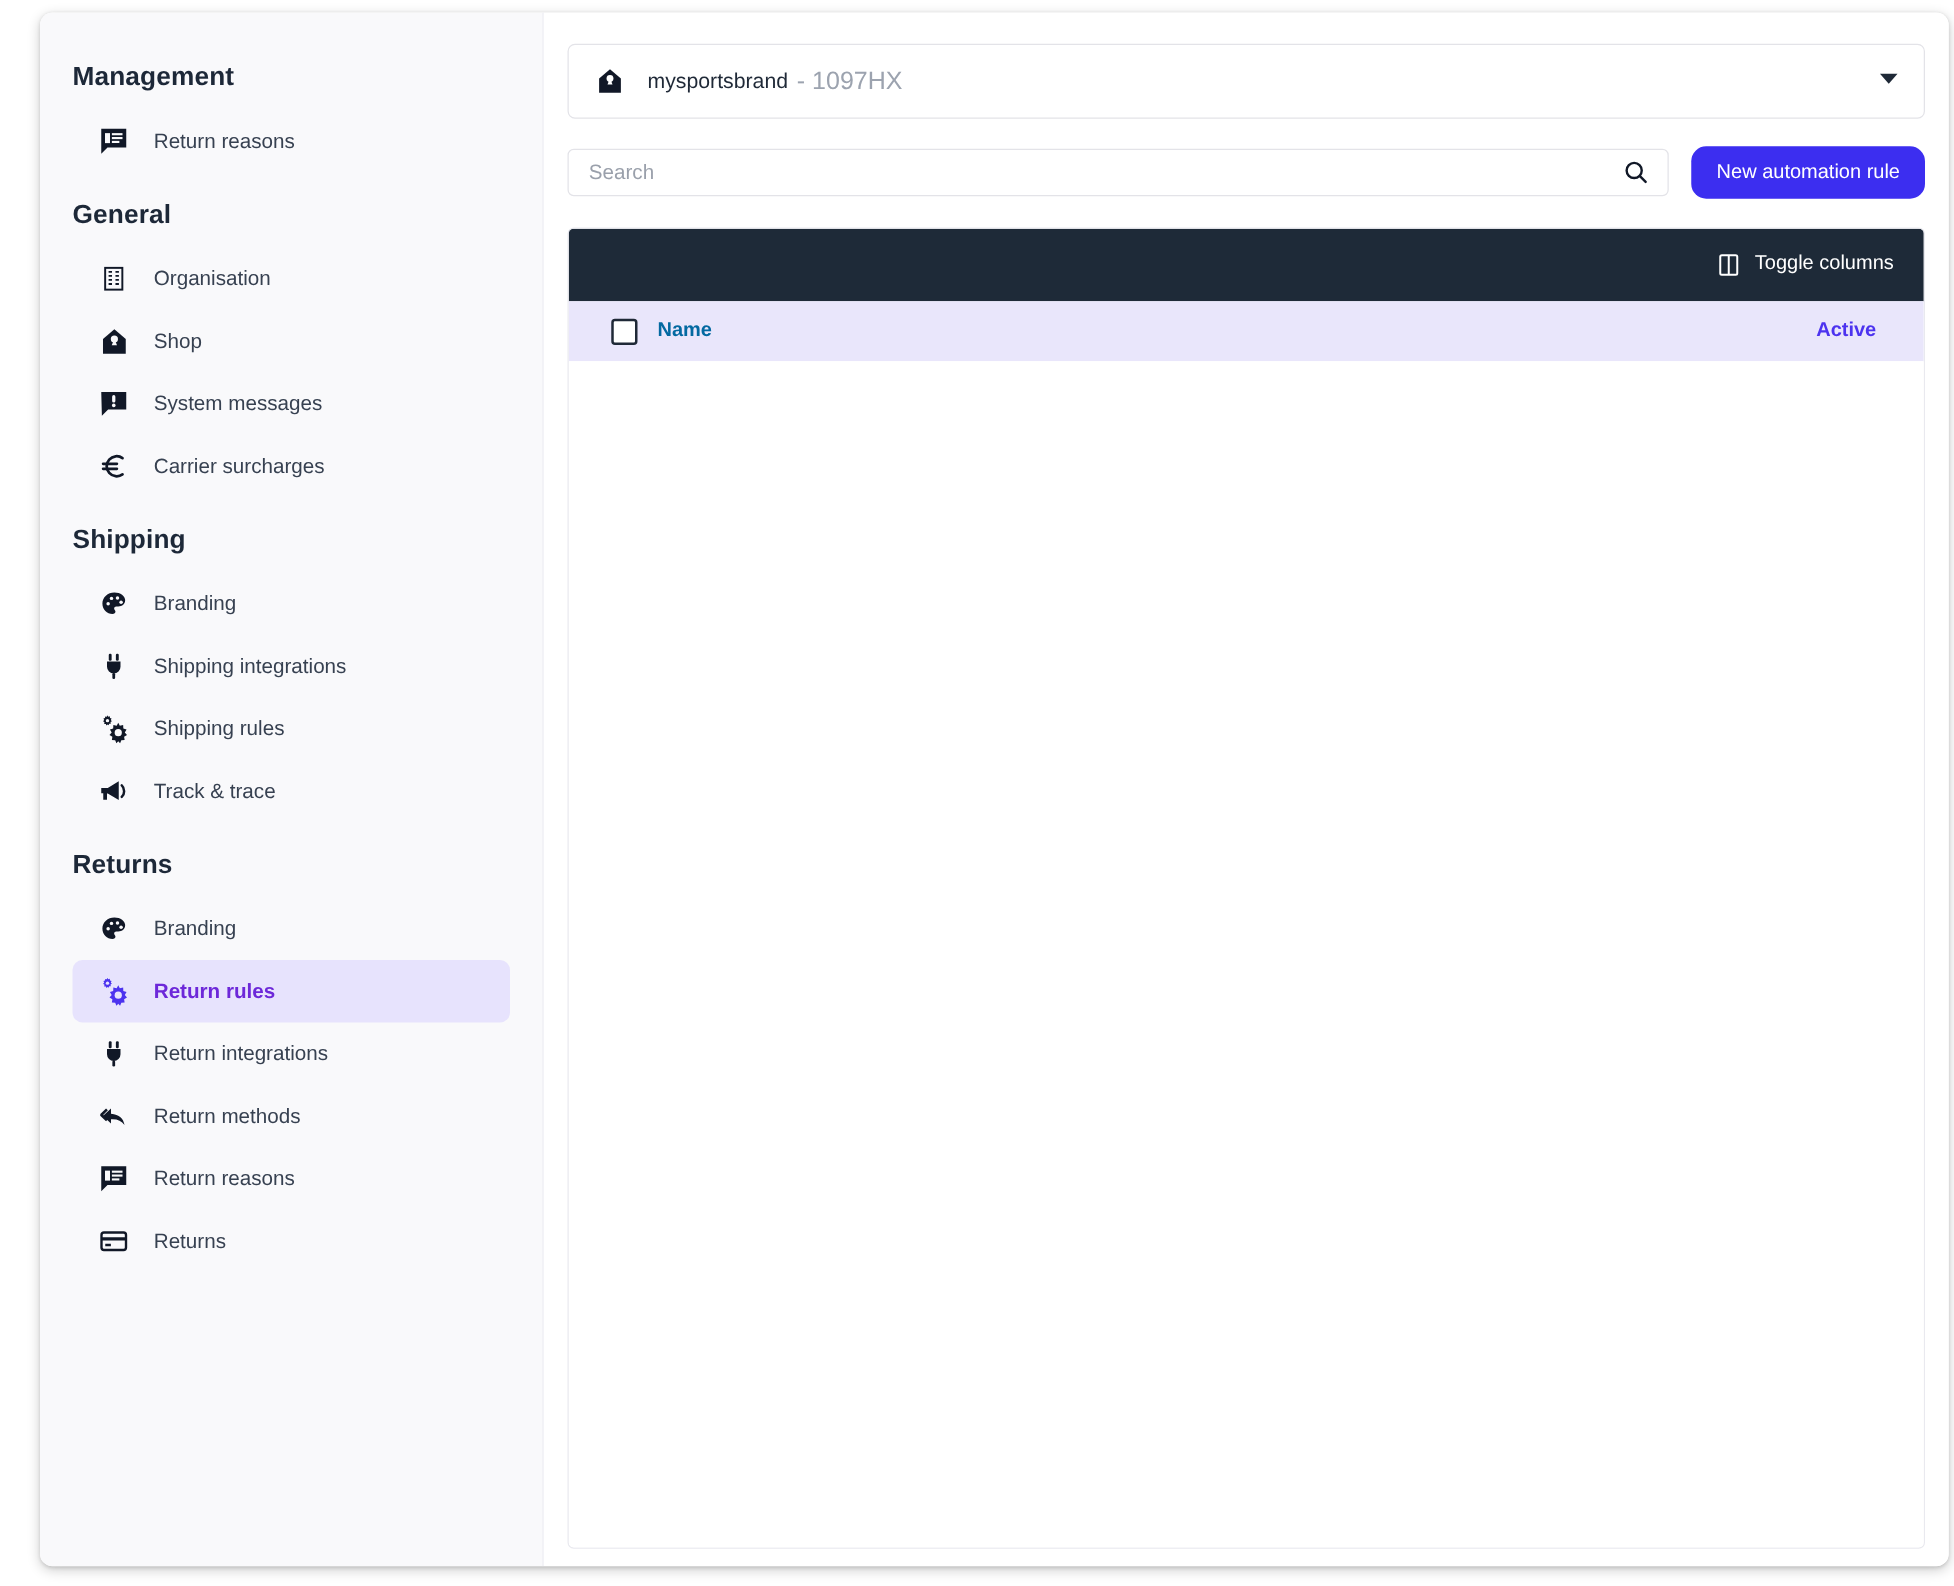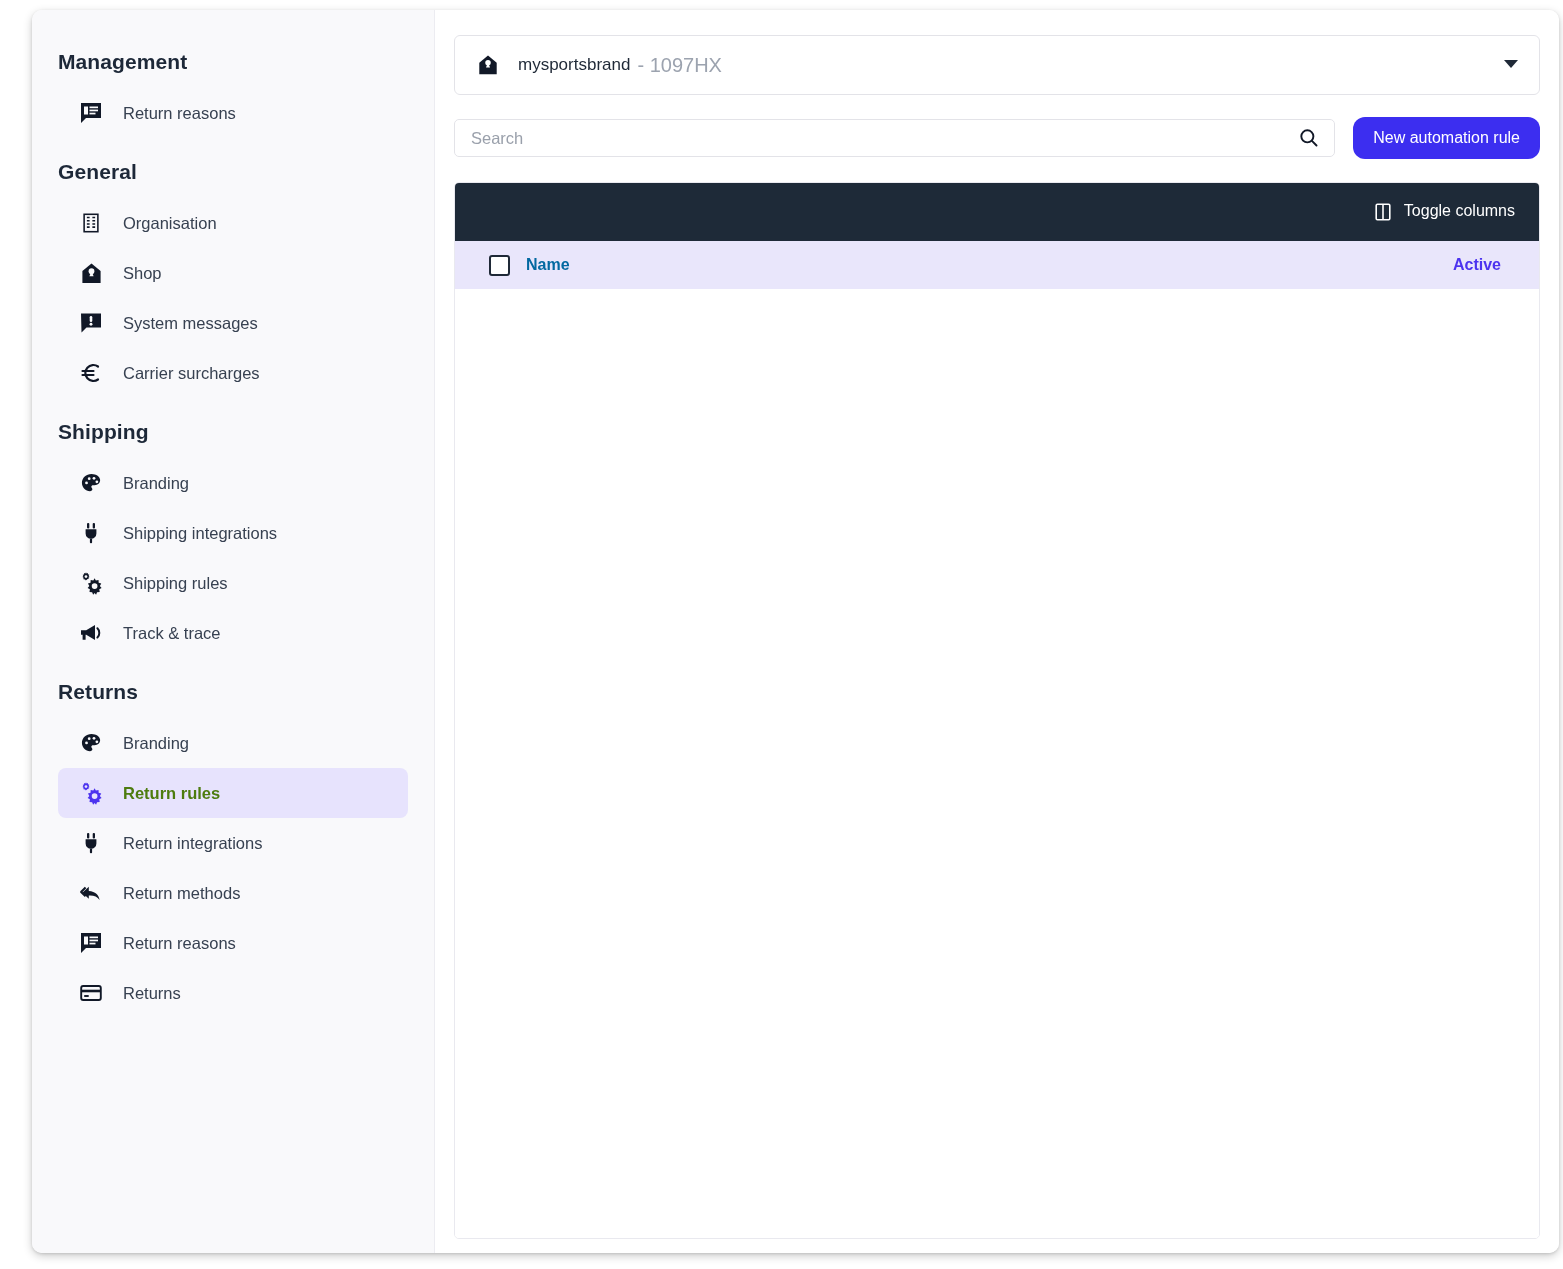--- a/index.html
+++ b/index.html
@@ -67,21 +67,21 @@
     color: #111827;
   }
   .nav-item .ico svg { display: block; }
   .nav-item .lbl {
     margin-left: 19px;
     font-size: 16.5px;
     color: #374151;
     white-space: nowrap;
   }
   .nav-item.active { background: #e7e3fd; }
-  .nav-item.active .lbl { color: #4d7c0f; font-weight: bold; }
+  .nav-item.active .lbl { color: #6d28d9; font-weight: bold; }
   .nav-item.active .ico { color: #4c33ef; }
 
   
   .main {
     flex: 1 1 auto;
     height: 100%;
     background: #ffffff;
     padding: 25px 19px 0 19px;
     overflow: hidden;
   }

